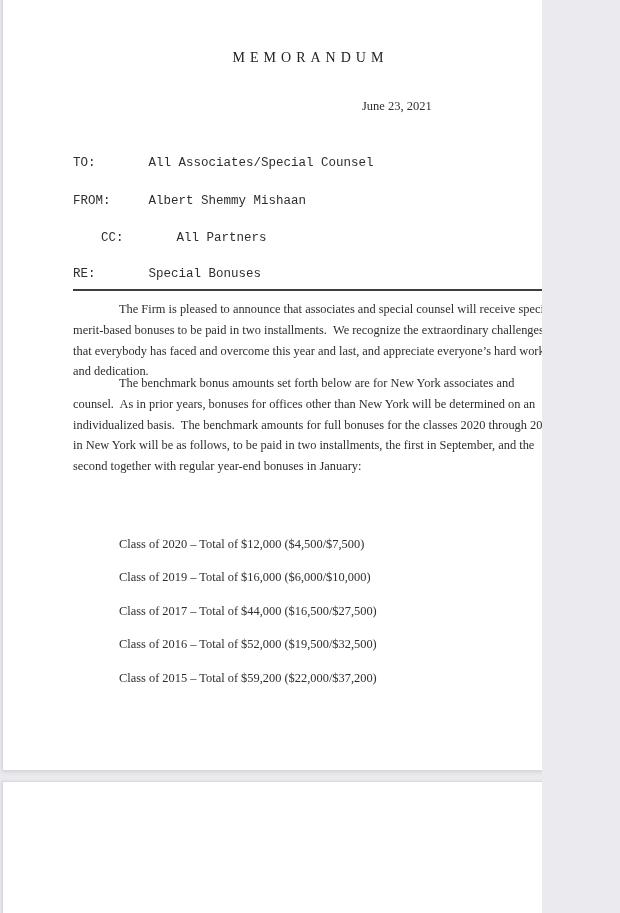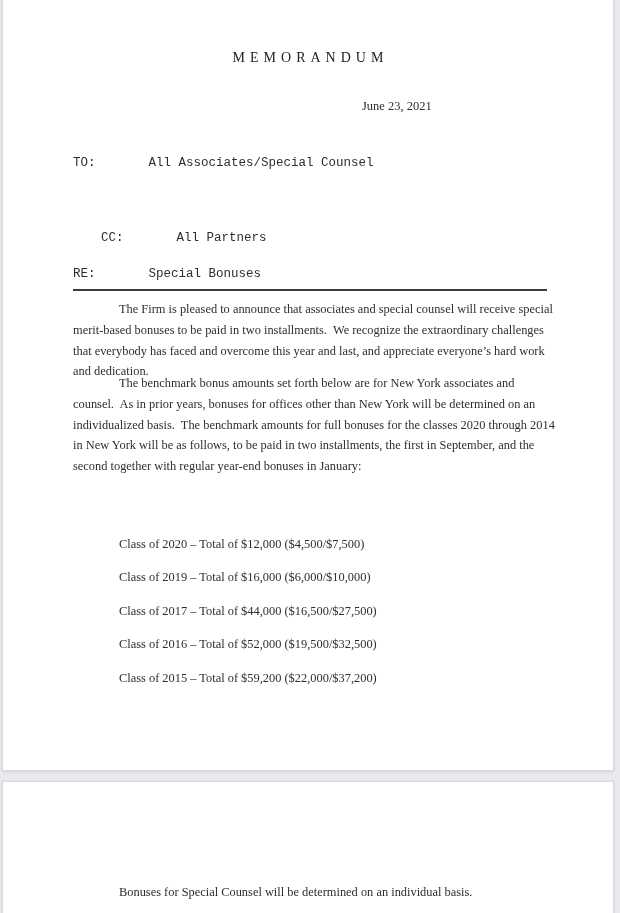--- a/index.html
+++ b/index.html
@@ -6,21 +6,21 @@
     margin: 0;
     padding: 0;
     width: 620px;
     height: 913px;
     overflow: hidden;
     background: #ebebef;
     font-family: "Liberation Serif", "DejaVu Serif", serif;
   }
   .canvas {
     position: relative;
-    width: 620px;
+    width: 542px;
     height: 913px;
     overflow: hidden;
   }
   .page {
     position: absolute;
     left: 2px;
     width: 610px;
     background: #ffffff;
     border: 1px solid #d8d8de;
     box-shadow: 0 1px 4px rgba(60,60,70,0.14);
@@ -119,20 +119,24 @@
 
     <div class="memo-title">MEMORANDUM</div>
 
     <div class="memo-date">June 23, 2021</div>
 
     <div class="field-row row-to">
       <span class="field-label">TO:</span>
       <span class="field-value">All Associates/Special Counsel</span>
     </div>
 
+    <div class="field-row row-from">
+      <span class="field-label">FROM:</span>
+      <span class="field-value">Albert Shemmy Mishaan</span>
+    </div>
 
     <div class="field-row row-cc">
       <span class="field-label">CC:</span>
       <span class="field-value">All Partners</span>
     </div>
 
     <div class="field-row row-re">
       <span class="field-label">RE:</span>
       <span class="field-value">Special Bonuses</span>
     </div>
@@ -149,17 +153,16 @@
       <div class="bonus-item">Class of 2017 – Total of $44,000 ($16,500/$27,500)</div>
       <div class="bonus-item">Class of 2016 – Total of $52,000 ($19,500/$32,500)</div>
       <div class="bonus-item">Class of 2015 – Total of $59,200 ($22,000/$37,200)</div>
     </div>
 
   </div>
 
   <div class="page page-2">
 
 
-    <div class="p2-line p2-counsel">Bonuses for Special Counsel will be determined on an individual basis.</div>
 
   </div>
 
 </div>
 
 </body></html>

